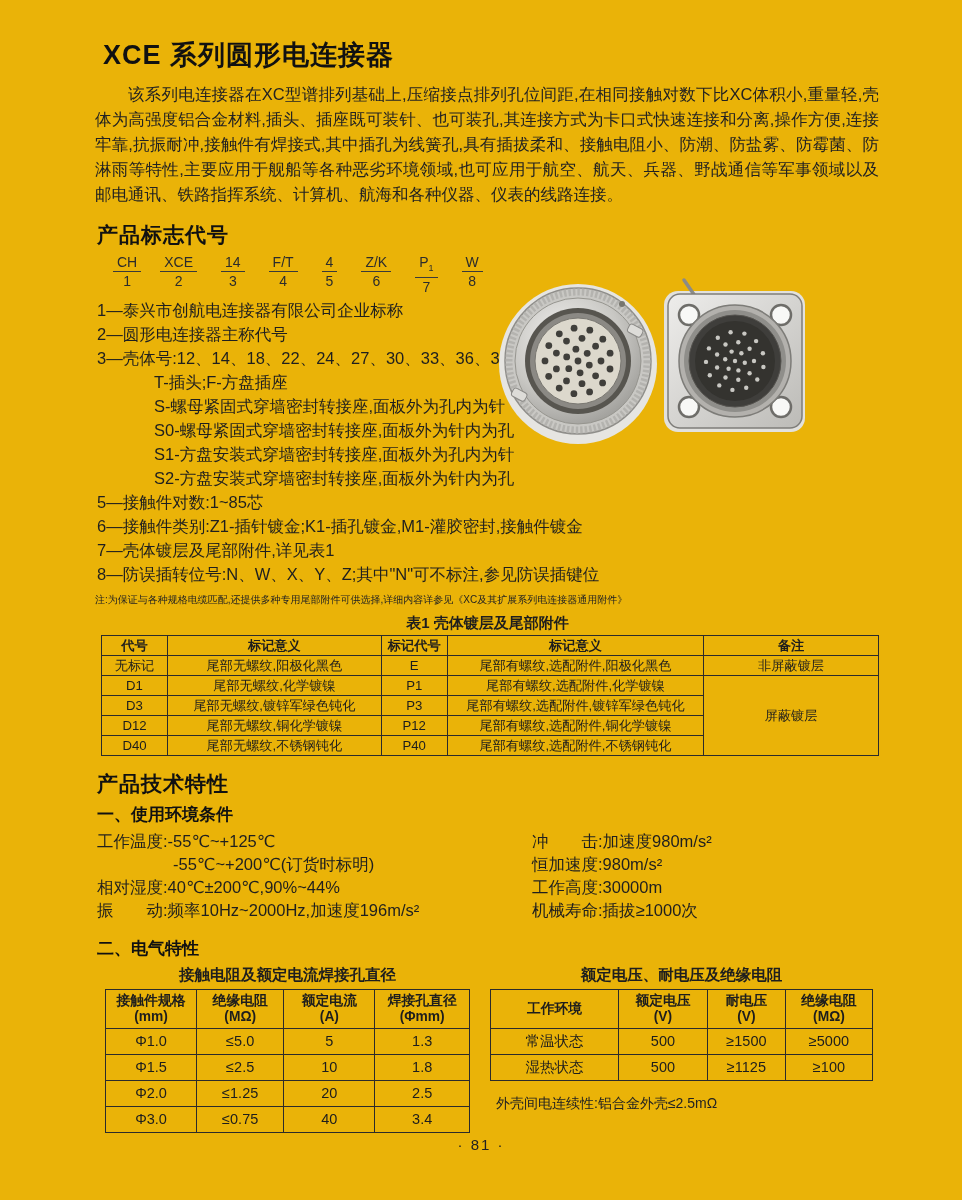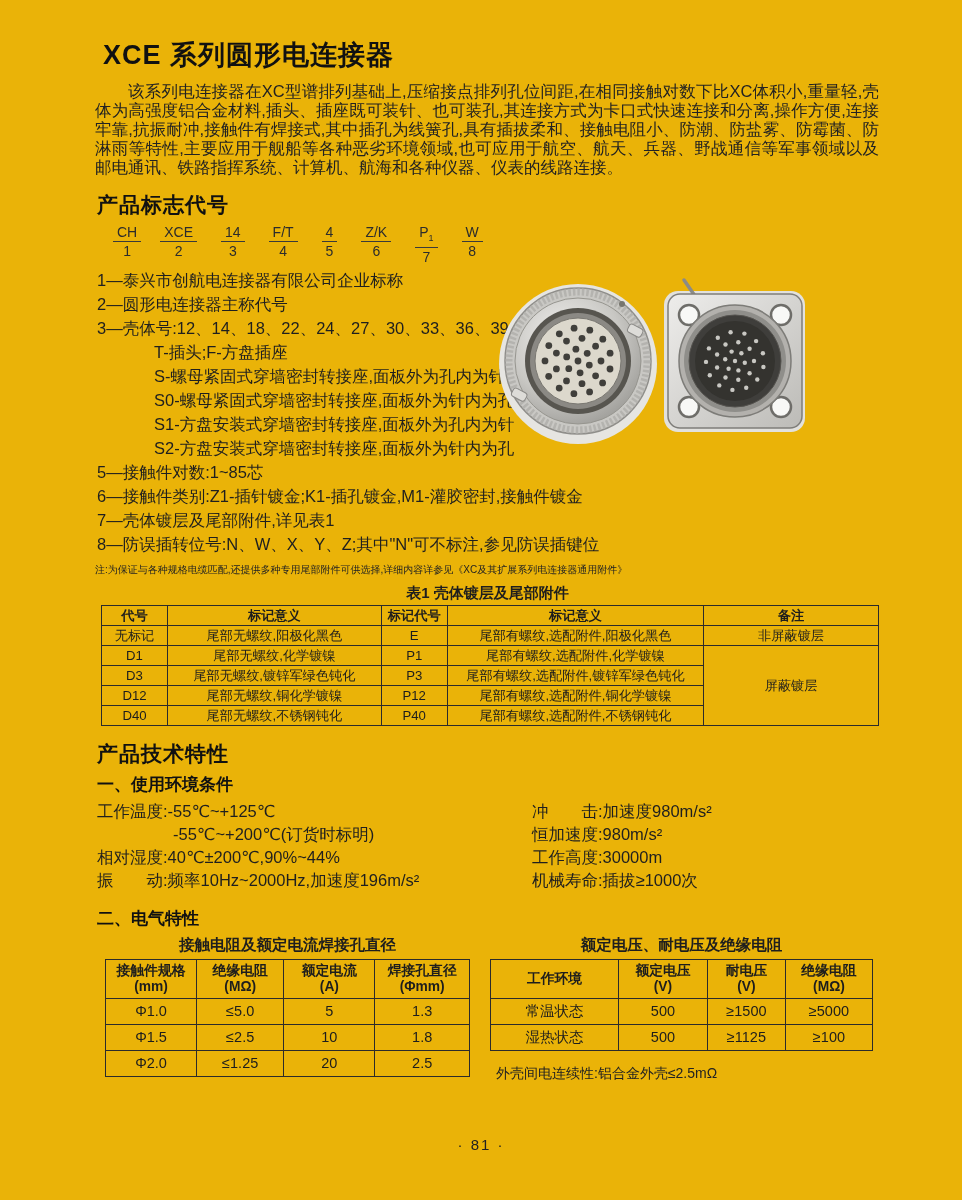--- a/index.html
+++ b/index.html
@@ -12,21 +12,21 @@
     overflow:hidden;
     box-sizing:border-box;
     padding:40px 82px 0 95px;
   }
   .title{
     font-size:27px;font-weight:bold;letter-spacing:1px;
     margin:0 0 0 8px;line-height:30px;color:#111;
   }
   .intro{
     margin:12px 0 0 0;width:784px;
-    font-size:16.5px;line-height:19px;
+    font-size:16.5px;line-height:25px;
     text-align:justify;text-indent:2em;color:#222;
   }
   .h2{
     font-size:21px;font-weight:bold;color:#111;
     margin:16px 0 0 2px;line-height:24px;letter-spacing:1px;
   }
   
   .code-row{display:flex;align-items:flex-start;margin:7px 0 0 18px;height:40px;}
   .frac{text-align:center;font-size:14px;color:#2c2c2c;line-height:16px;}
   .frac + .frac{margin-left:24px;}
@@ -224,20 +224,26 @@
           <td>Φ1.5</td>
           <td>≤2.5</td>
           <td>10</td>
           <td>1.8</td>
         </tr>
         <tr>
           <td>Φ2.0</td>
           <td>≤1.25</td>
           <td>20</td>
           <td>2.5</td>
+        </tr>
+        <tr>
+          <td>Φ3.0</td>
+          <td>≤0.75</td>
+          <td>40</td>
+          <td>3.4</td>
         </tr>
       </tbody>
         </table>
     </div>
 
     <div class="elec-right">
       <div class="tbl-title">额定电压、耐电压及绝缘电阻</div>
       <table class="t2 volt">
         <tbody>
             <tr>

